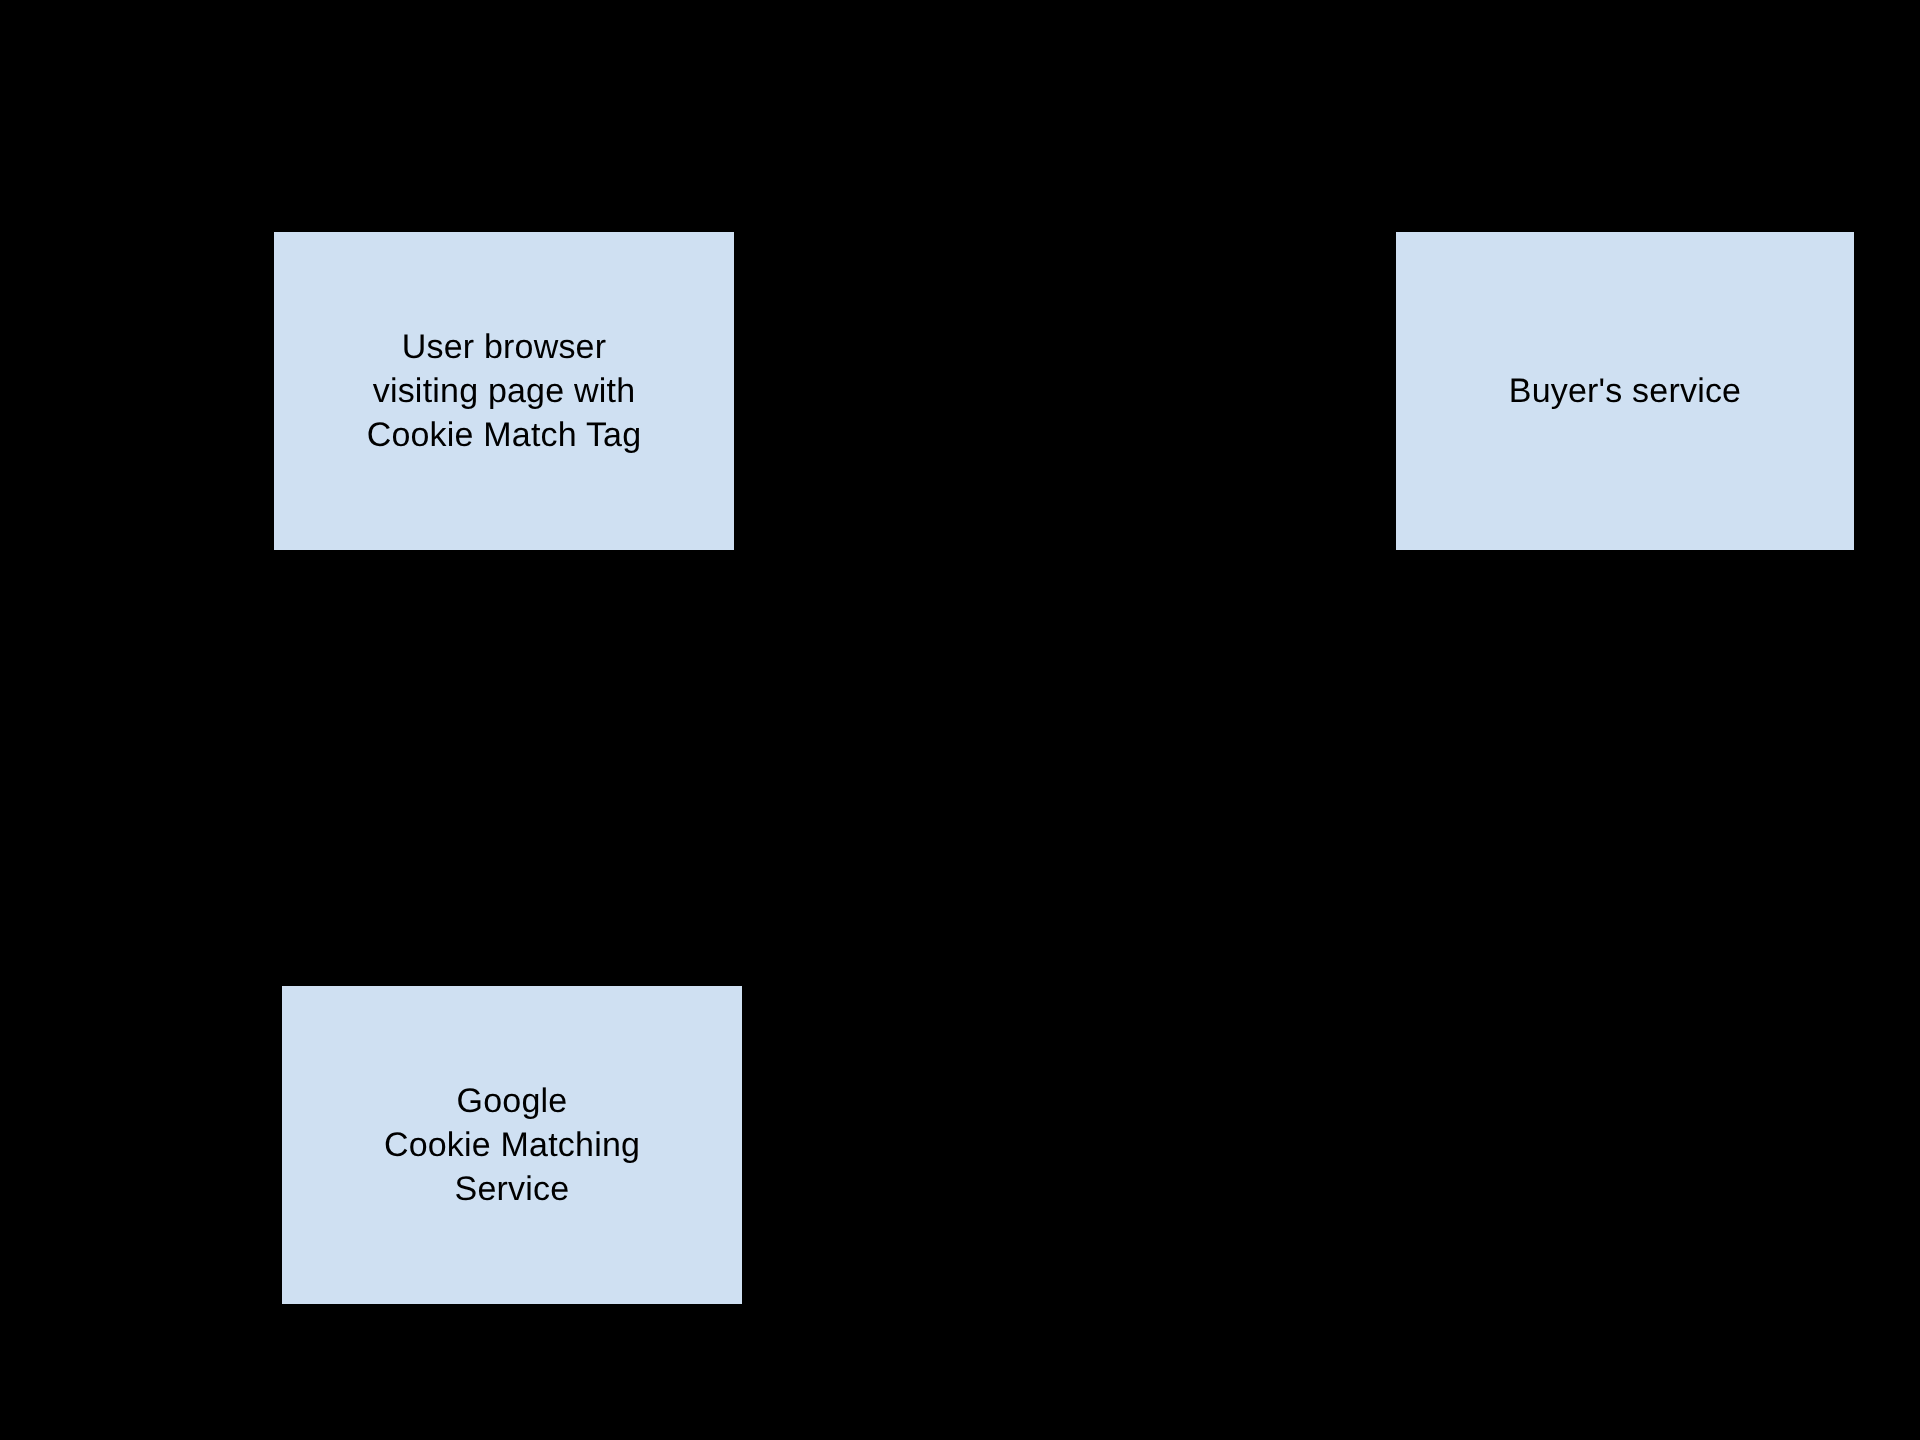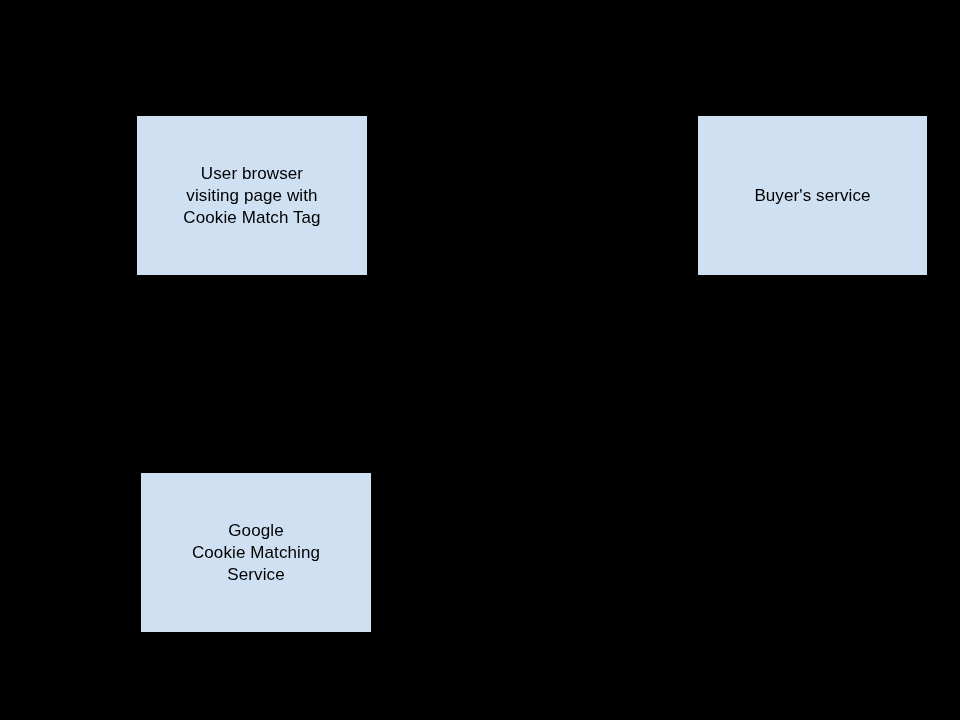--- a/index.html
+++ b/index.html
@@ -29,21 +29,21 @@
     color: #000000;
     font-size: 17px;
     line-height: 22px;
     font-weight: normal;
     white-space: pre-line;
     letter-spacing: 0.1px;
   }
   
   #node-user-browser  { left: 136px; top: 115px;  width: 232px; height: 161px; }
   #node-buyers-service{ left: 697px; top: 115px;  width: 231px; height: 161px; }
-  #node-google-cms    { left: 140px; top: 472px;  width: 232px; height: 161px; align-items: center; }
+  #node-google-cms    { left: 140px; top: 492px;  width: 232px; height: 161px; align-items: center; }
 </style>
 </head>
 <body>
 
 <div id="canvas">
 
   <div class="node" id="node-user-browser">
     <span class="node-label">User browser
 visiting page with
 Cookie Match Tag</span>

